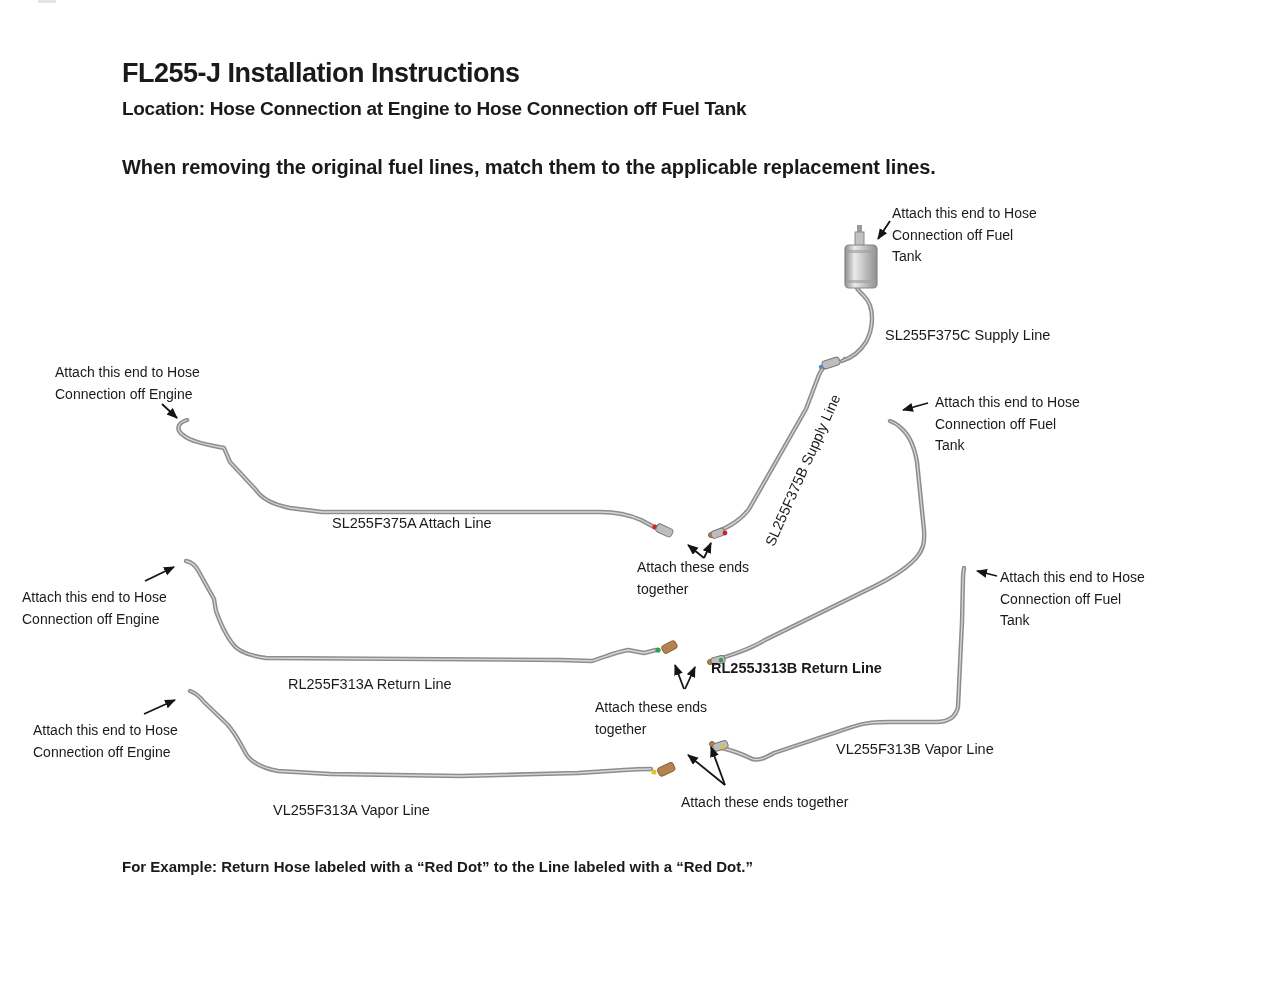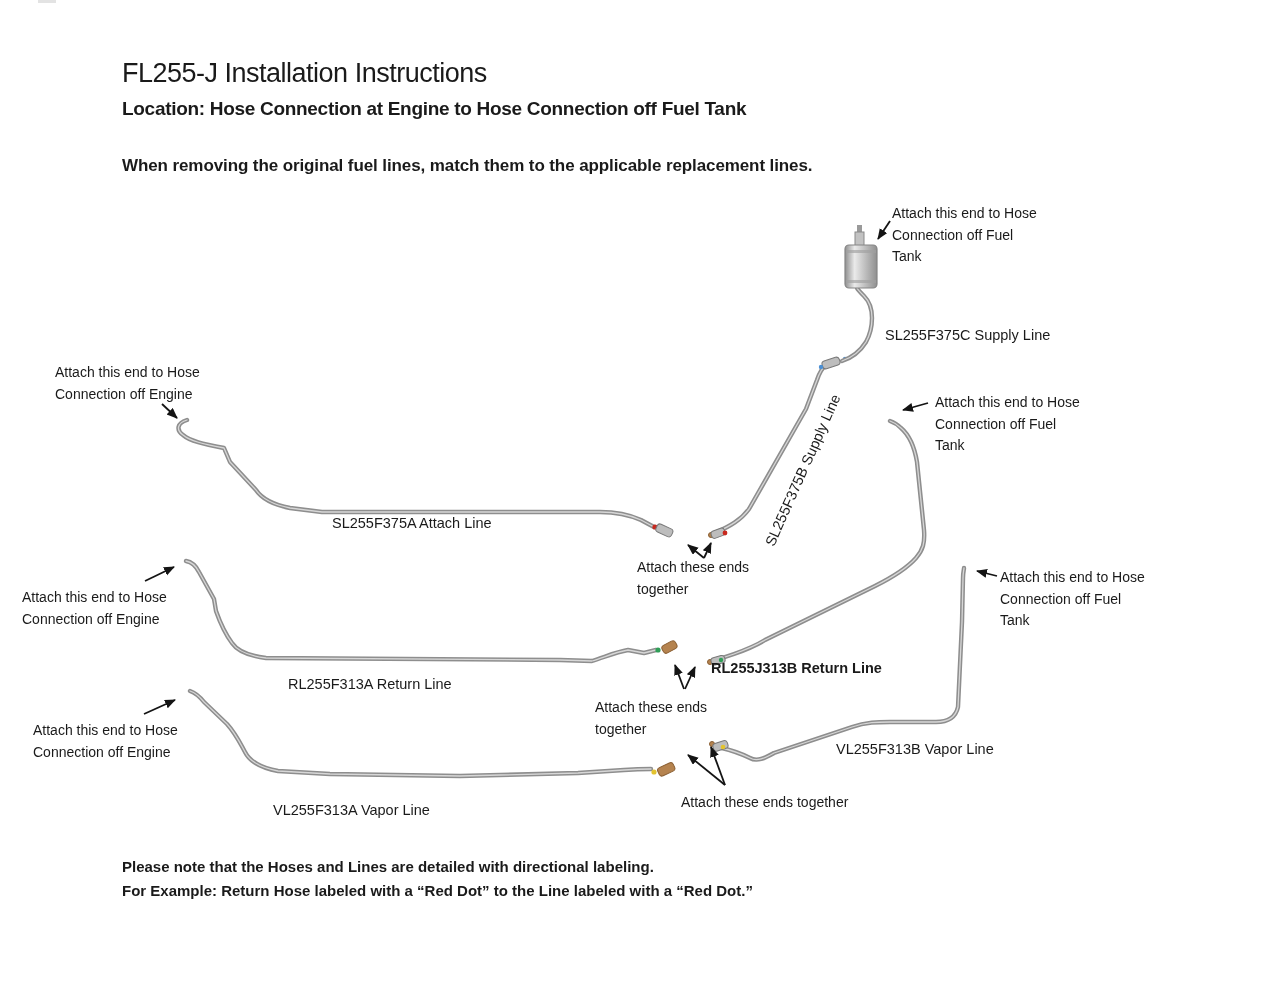--- a/index.html
+++ b/index.html
@@ -1,21 +1,21 @@
 <!DOCTYPE html>
 <html><head>
 <meta charset="utf-8">
 <style>
   html,body{margin:0;padding:0;background:#fff;}
   .canvas{position:relative;width:1280px;height:989px;background:#ffffff;
           font-family:"Liberation Sans",sans-serif;color:#1a1a1a;overflow:hidden;}
   .abs{position:absolute;}
-  .t-title{font-size:27px;font-weight:400;letter-spacing:-0.5px;white-space:nowrap;}
+  .t-title{font-size:27px;font-weight:700;letter-spacing:-0.5px;white-space:nowrap;}
   .t-sub{font-size:19px;font-weight:700;letter-spacing:-0.3px;white-space:nowrap;}
-  .t-intro{font-size:17px;font-weight:700;letter-spacing:-0.1px;white-space:nowrap;}
+  .t-intro{font-size:20px;font-weight:700;letter-spacing:-0.1px;white-space:nowrap;}
   .t-note{font-size:15px;font-weight:700;line-height:24px;white-space:nowrap;}
   .ann{font-size:14px;line-height:21.5px;white-space:nowrap;}
   .plabel{font-size:14.5px;white-space:nowrap;}
   .rot{transform:rotate(-66deg);transform-origin:0 0;}
   svg{position:absolute;left:0;top:0;}
   .tube{fill:none;stroke:#8e8e8e;stroke-width:4.4;stroke-linecap:round;stroke-linejoin:round;}
   .tube-hi{fill:none;stroke:#d7d7d7;stroke-width:1.3;stroke-linecap:round;stroke-linejoin:round;}
   .arrow{fill:none;stroke:#141414;stroke-width:1.8;}
   .fit{fill:#bdbdbd;stroke:#787878;stroke-width:1;}
   .fit-cu{fill:#b5834f;stroke:#8a5f33;stroke-width:1;}
@@ -170,17 +170,16 @@
 
   <div class="abs plabel" style="left:332px;top:515px;">SL255F375A Attach Line</div>
   <div class="abs plabel rot" style="left:762px;top:542px;">SL255F375B Supply Line</div>
   <div class="abs plabel" style="left:885px;top:327px;text-align:center;">SL255F375C Supply Line</div>
   <div class="abs plabel" style="left:288px;top:676px;">RL255F313A Return Line</div>
   <div class="abs plabel" style="left:711px;top:660px;font-weight:bold;">RL255J313B Return Line</div>
   <div class="abs plabel" style="left:273px;top:802px;">VL255F313A Vapor Line</div>
   <div class="abs plabel" style="left:836px;top:741px;">VL255F313B Vapor Line</div>
 
   <div class="abs t-note" style="left:122px;top:855px;">
-    <div>Please note that the Hoses and Lines are detailed with directional labeling.</div>
     <div>For Example: Return Hose labeled with a “Red Dot” to the Line labeled with a “Red Dot.”</div>
   </div>
 
 </div>
 
 </body></html>

